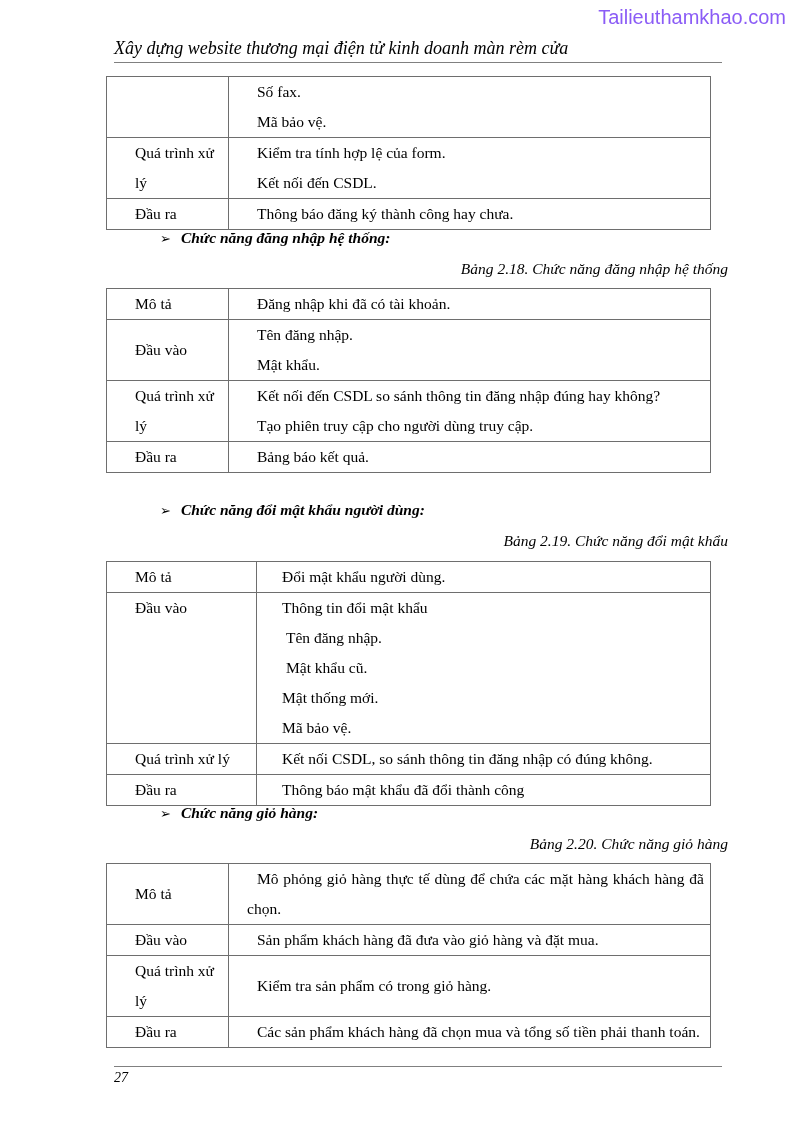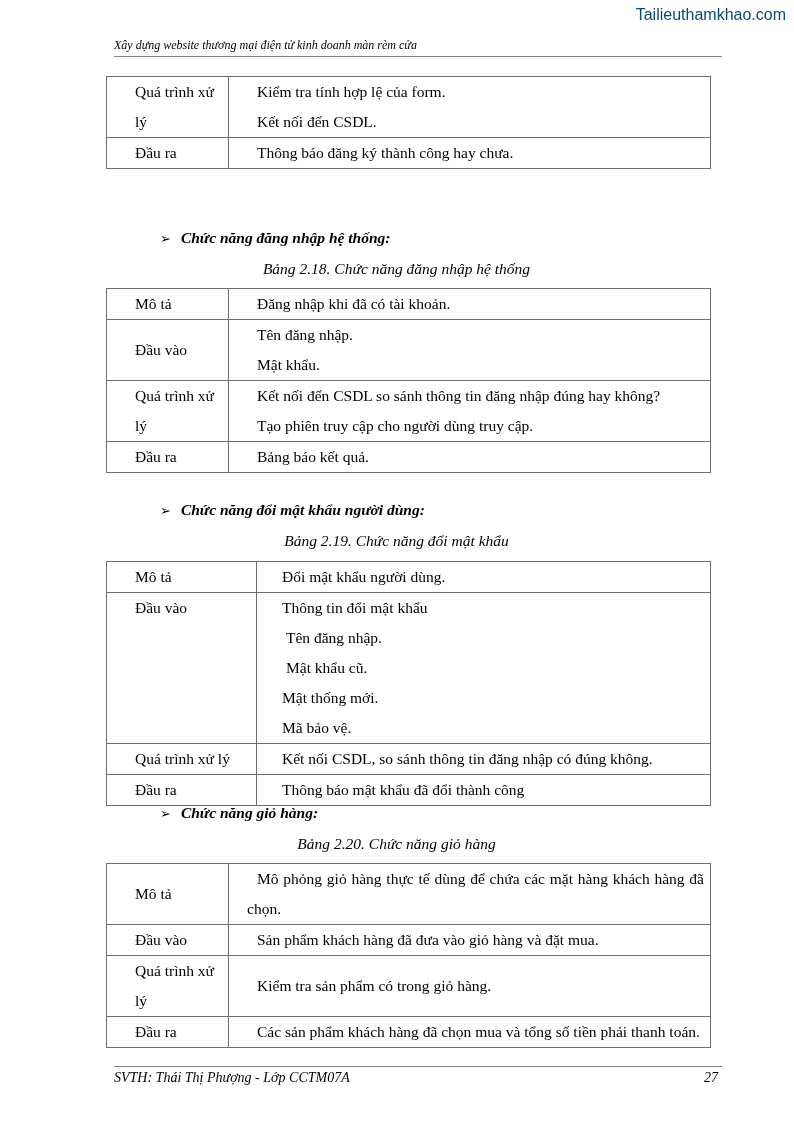--- a/index.html
+++ b/index.html
@@ -4,25 +4,25 @@
 <style>
   html, body { margin: 0; padding: 0; background: #ffffff; }
   body {
     width: 794px; height: 1123px; position: relative; overflow: hidden;
     font-family: "Liberation Serif", "DejaVu Serif", serif;
     color: #000;
   }
   .watermark {
     position: absolute; top: 6px; right: 8px;
     font-family: "Liberation Sans", "DejaVu Sans", sans-serif;
-    font-size: 16px; color: #0c4a6e; letter-spacing: 0px;
+    font-size: 20px; color: #8b5cf6; letter-spacing: 0px;
   }
   .running-header {
     position: absolute; left: 114px; top: 38px; width: 608px;
-    font-style: italic; font-size: 12px;
+    font-style: italic; font-size: 18px;
     border-bottom: 1px solid #808080; padding-bottom: 3px;
   }
   .running-footer {
     position: absolute; left: 114px; top: 1066px; width: 608px;
     border-top: 1px solid #808080; padding-top: 3px;
     font-style: italic; font-size: 14px;
     display: flex; justify-content: space-between;
   }
   .running-footer .pg { padding-right: 4px; }
 
@@ -41,32 +41,39 @@
   .line { display: block; }
   .ind { padding-left: 10px; }
   .ind2 { padding-left: 4px; }
 
   .bullet-heading {
     position: absolute; left: 136px;
     font-weight: bold; font-style: italic; font-size: 15.5px; margin-left: 24px;
   }
   .bullet-heading .arrow { font-style: normal; font-weight: normal; margin-right: 10px; font-size: 13px; }
   .caption {
-    position: absolute; left: 94px; width: 605px; text-align: center;
+    position: absolute; left: 123px; width: 605px; text-align: right;
     font-style: italic; font-size: 15.5px;
   }
 </style>
 </head>
 <body>
 
 <div class="watermark">Tailieuthamkhao.com</div>
 <div class="running-header">Xây dựng website thương mại điện tử kinh doanh màn rèm cửa</div>
 
 <table class="spec" style="top:76px;">
   <tbody>
+      <tr>
+    <td class="label"></td>
+    <td class="val">
+      <span class="line">Số fax.</span>
+      <span class="line">Mã bảo vệ.</span>
+    </td>
+  </tr>
   <tr>
     <td class="label">Quá trình xử lý</td>
     <td class="val">
       <span class="line">Kiểm tra tính hợp lệ của form.</span>
       <span class="line">Kết nối đến CSDL.</span>
     </td>
   </tr>
   <tr>
     <td class="label">Đầu ra</td>
     <td class="val">Thông báo đăng ký thành công hay chưa.</td>
@@ -155,15 +162,14 @@
     <td class="val">Kiểm tra sản phẩm có trong giỏ hàng.</td>
   </tr>
   <tr>
     <td class="label">Đầu ra</td>
     <td class="val just" style="padding-left:18px;text-indent:10px;">Các sản phẩm khách hàng đã chọn mua và tổng số tiền phải thanh toán.</td>
   </tr>
 </tbody>
   </table>
 
 <div class="running-footer">
-  <span>SVTH: Thái Thị Phượng - Lớp CCTM07A</span>
   <span class="pg">27</span>
 </div>
 
 </body></html>

